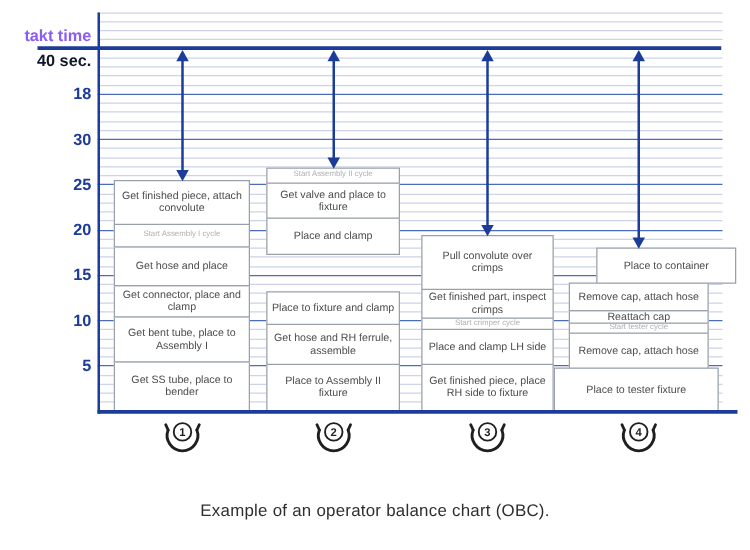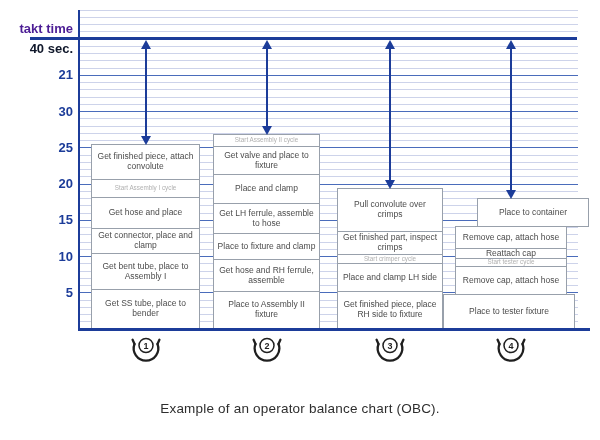--- a/index.html
+++ b/index.html
@@ -14,21 +14,21 @@
   .gridline.major { background: #4a6cbb; }
 
   #left-axis  { position: absolute; left: 78px; top: 10px; width: 2px; height: 321px; background: #1c3c99; }
   #baseline   { position: absolute; left: 78px; top: 328px; width: 512px; height: 3px; background: #1c3c99; }
   #takt-line  { position: absolute; left: 30px; top: 37px; width: 547px; height: 3px; background: #1c3c99; }
 
   
   .ytick { position: absolute; left: 20px; width: 53px; height: 14px; line-height: 14px;
            text-align: right; font-size: 13px; font-weight: bold; color: #1c3c99; }
   #takt-label-1 { position: absolute; left: 6px; top: 21px; width: 67px; text-align: right;
-                  font-size: 13px; font-weight: bold; color: #4c1d95; }
+                  font-size: 13px; font-weight: bold; color: #8b5cf6; }
   #takt-label-2 { position: absolute; left: 6px; top: 41px; width: 67px; text-align: right;
                   font-size: 13px; font-weight: bold; color: #0f172a; }
 
   
   .segment { position: absolute; background: #ffffff; border: 1px solid #98a0ab;
              display: flex; align-items: center; justify-content: center;
              text-align: center; overflow: hidden; }
   .segment.task { font-size: 8.5px; line-height: 1.15; color: #4c4c4c; padding: 1px 3px; }
   .segment.cycle-note { font-size: 6.3px; line-height: 1; color: #b0b0b0; padding: 0 2px;
                         white-space: nowrap; }
@@ -106,21 +106,20 @@
       <div class="segment cycle-note" style="left: 13px; width: 109px; bottom: 131px; height: 19px;">Start Assembly I cycle</div>
       <div class="segment task" style="left: 13px; width: 109px; bottom: 149px; height: 36px;">Get finished piece, attach convolute</div>
       <div class="gap-arrow" style="left: 61.5px; top: 30px; height: 105px;">
         <div class="shaft"></div>
         <div class="head-up"></div>
         <div class="head-down"></div>
       </div>
       <div class="segment task" style="left: 135px; width: 107px; bottom: 0px; height: 38px;">Place to Assembly II fixture</div>
       <div class="segment task" style="left: 135px; width: 107px; bottom: 37px; height: 33px;">Get hose and RH ferrule, assemble</div>
       <div class="segment task" style="left: 135px; width: 107px; bottom: 69px; height: 27px;">Place to fixture and clamp</div>
-      <div class="segment task" style="left: 135px; width: 107px; bottom: 95px; height: 31px;">Get LH ferrule, assemble to hose</div>
       <div class="segment task" style="left: 135px; width: 107px; bottom: 125px; height: 30px;">Place and clamp</div>
       <div class="segment task" style="left: 135px; width: 107px; bottom: 154px; height: 29px;">Get valve and place to fixture</div>
       <div class="segment cycle-note" style="left: 135px; width: 107px; bottom: 182px; height: 13px;">Start Assembly II cycle</div>
       <div class="gap-arrow" style="left: 182.5px; top: 30px; height: 95px;">
         <div class="shaft"></div>
         <div class="head-up"></div>
         <div class="head-down"></div>
       </div>
       <div class="segment task" style="left: 259px; width: 106px; bottom: 0px; height: 38px;">Get finished piece, place RH side to fixture</div>
       <div class="segment task" style="left: 259px; width: 106px; bottom: 37px; height: 29px;">Place and clamp LH side</div>
@@ -146,21 +145,21 @@
     </div>
 
   <div id="left-axis"></div>
   <div id="baseline"></div>
   <div id="takt-line"></div>
 
   <div id="takt-label-1">takt time</div>
   <div id="takt-label-2">40 sec.</div>
 
   <div id="yticks">
-      <div class="ytick" style="top: 68.25px;">21</div>
+      <div class="ytick" style="top: 68.25px;">18</div>
       <div class="ytick" style="top: 104.5px;">30</div>
       <div class="ytick" style="top: 140.75px;">25</div>
       <div class="ytick" style="top: 177px;">20</div>
       <div class="ytick" style="top: 213.25px;">15</div>
       <div class="ytick" style="top: 249.5px;">10</div>
       <div class="ytick" style="top: 285.75px;">5</div>
     </div>
 
   <div id="operators-row">
       <div class="operator-icon" style="left: 127.5px;"><svg width="36" height="32" viewBox="0 0 36 32">

